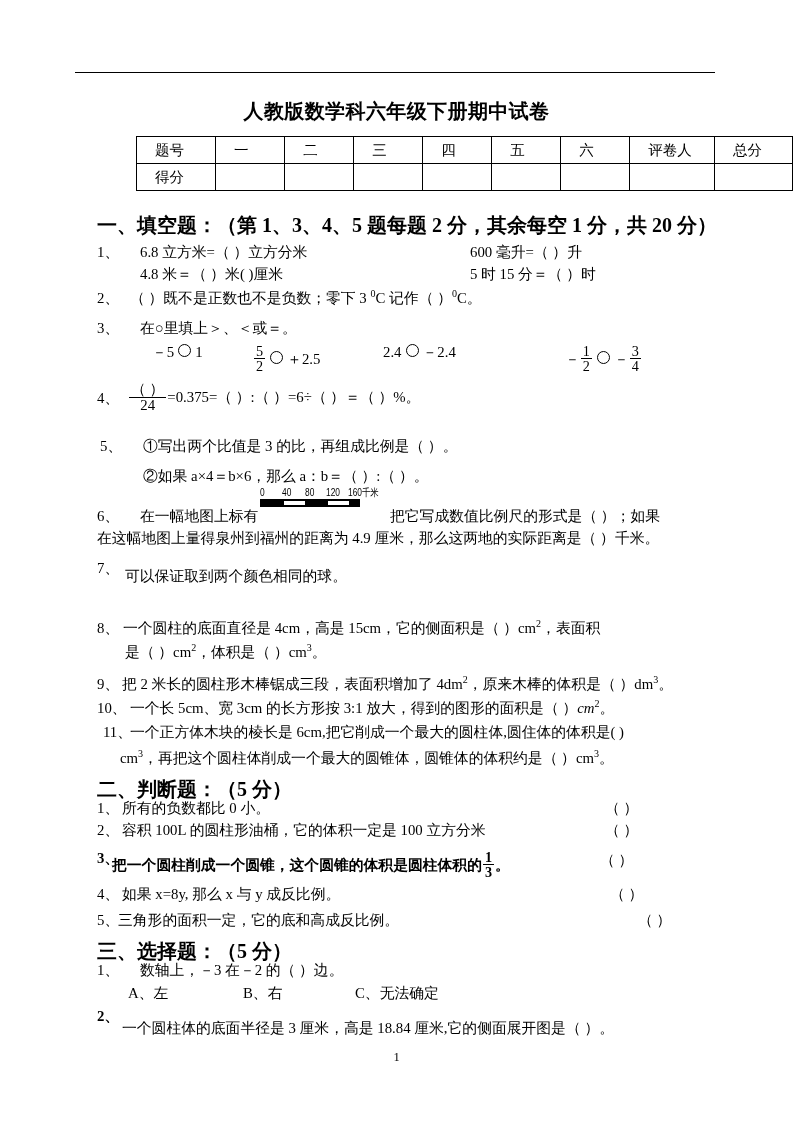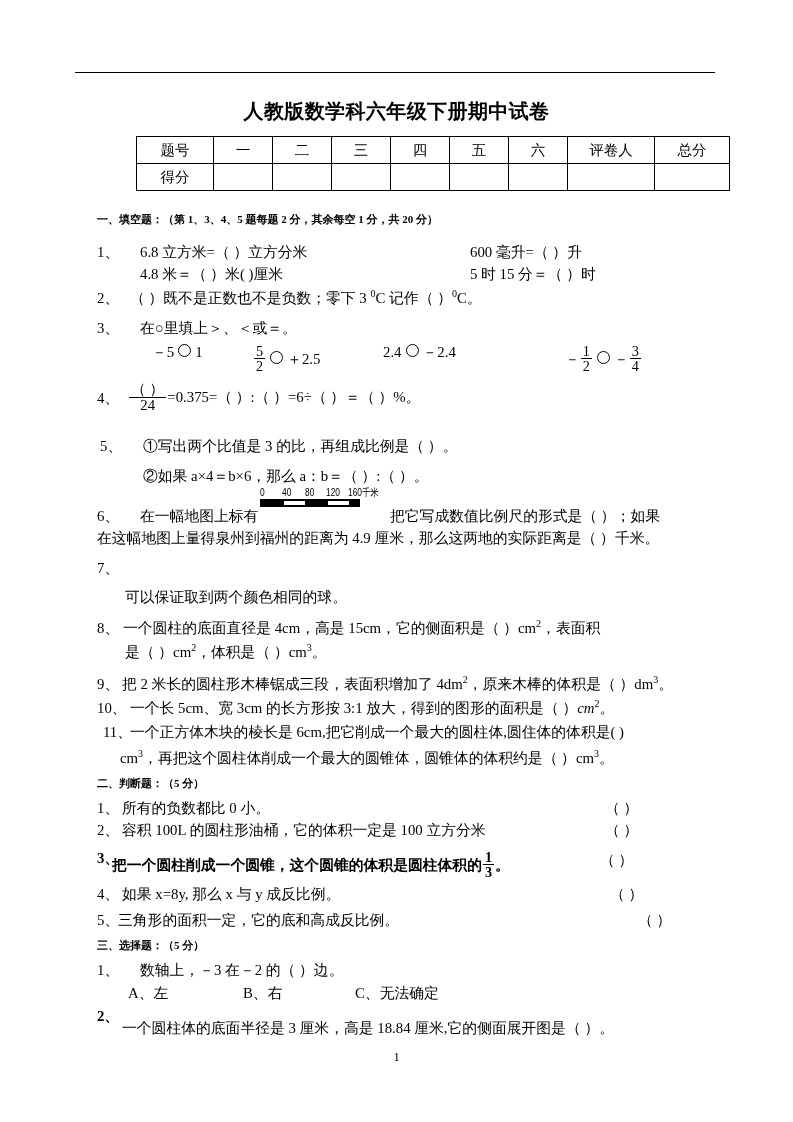--- a/index.html
+++ b/index.html
@@ -46,36 +46,35 @@
   .score-table {
     position: absolute;
     left: 136px;
     top: 136px;
     border-collapse: collapse;
     font-size: 14.5px;
   }
   .score-table td {
     border: 1px solid #000;
     height: 26px;
-    text-align: center;
     vertical-align: middle;
-    padding: 0 6px;
+    padding: 0 18px;
     font-family: "Liberation Serif", "DejaVu Serif", serif;
   }
   .score-table td.c-label { width: 64px; }
   .score-table td.c-num   { width: 46px; }
   .score-table td.c-wide  { width: 74px; }
   .score-table td.c-total { width: 62px; }
 
   
   .sec-head {
     position: absolute;
     left: 97px;
     font-weight: bold;
-    font-size: 11px;
+    font-size: 20px;
     white-space: nowrap;
   }
   .line {
     position: absolute;
     font-size: 14.8px;
     white-space: nowrap;
     line-height: 1.1;
   }
   .line.b { font-weight: bold; }
 
@@ -242,21 +241,21 @@
       <i style="left:23px; width:21px;"></i>
       <i style="left:67px; width:21px;"></i>
     </div>
   </div>
   <div class="line" style="left:97px; top:508px;">6、</div>
   <div class="line" style="left:140px; top:508px;">在一幅地图上标有</div>
   <div class="line" style="left:390px; top:508px;">把它写成数值比例尺的形式是（      ）；如果</div>
   <div class="line" style="left:97px; top:530px;">在这幅地图上量得泉州到福州的距离为 4.9 厘米，那么这两地的实际距离是（     ）千米。</div>
 
   <div class="line" style="left:97px; top:560px;">7、</div>
-  <div class="line" style="left:125px; top:589px;text-align:right;">可以保证取到两个颜色相同的球。</div>
+  <div class="line" style="left:125px; top:568px;text-align:right;">可以保证取到两个颜色相同的球。</div>
 
   <div class="line" style="left:97px; top:620px;">8、</div>
   <div class="line" style="left:123px; top:620px;"><span>一个圆柱的底面直径是 4cm，高是 15cm，它的侧面积是（             ）cm</span><sup>2</sup><span>，表面积</span></div>
   <div class="line" style="left:125px; top:644px;"><span>是（             ）cm</span><sup>2</sup><span>，体积是（             ）cm</span><sup>3</sup><span>。</span></div>
 
   <div class="line" style="left:97px; top:676px;">9、</div>
   <div class="line" style="left:122px; top:676px;"><span>把 2 米长的圆柱形木棒锯成三段，表面积增加了 4dm</span><sup>2</sup><span>，原来木棒的体积是（    ）dm</span><sup>3</sup><span>。</span></div>
 
   <div class="line" style="left:97px; top:700px;">10、</div>
   <div class="line" style="left:130px; top:700px;"><span>一个长 5cm、宽 3cm 的长方形按 3:1 放大，得到的图形的面积是（        ）</span><i>cm</i><sup>2</sup><span>。</span></div>

